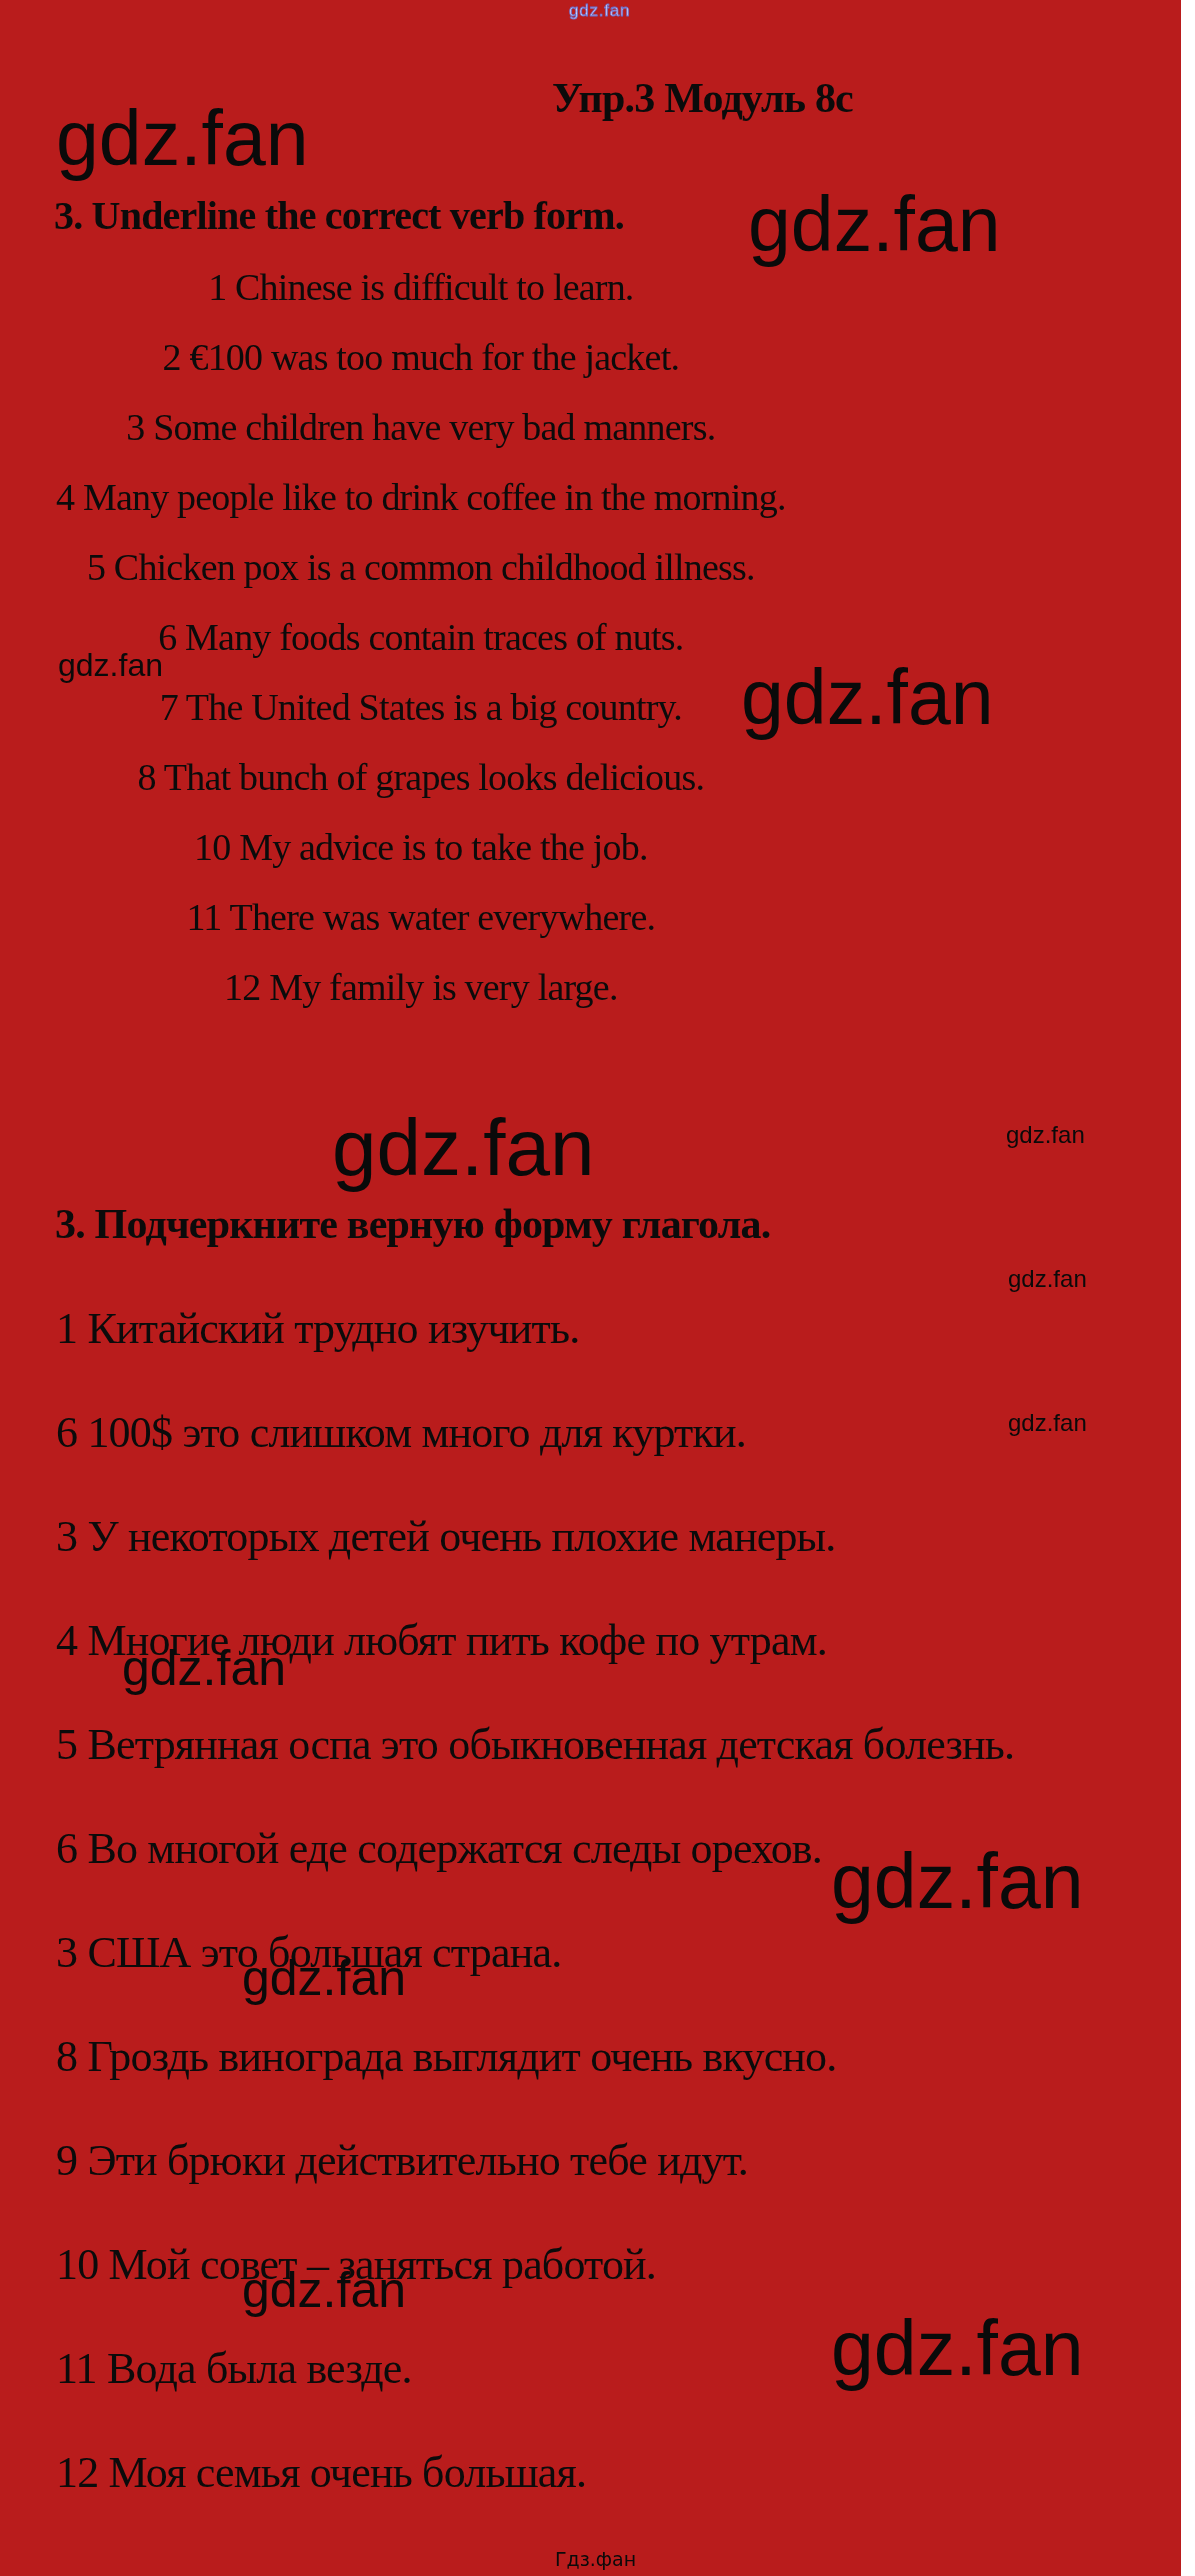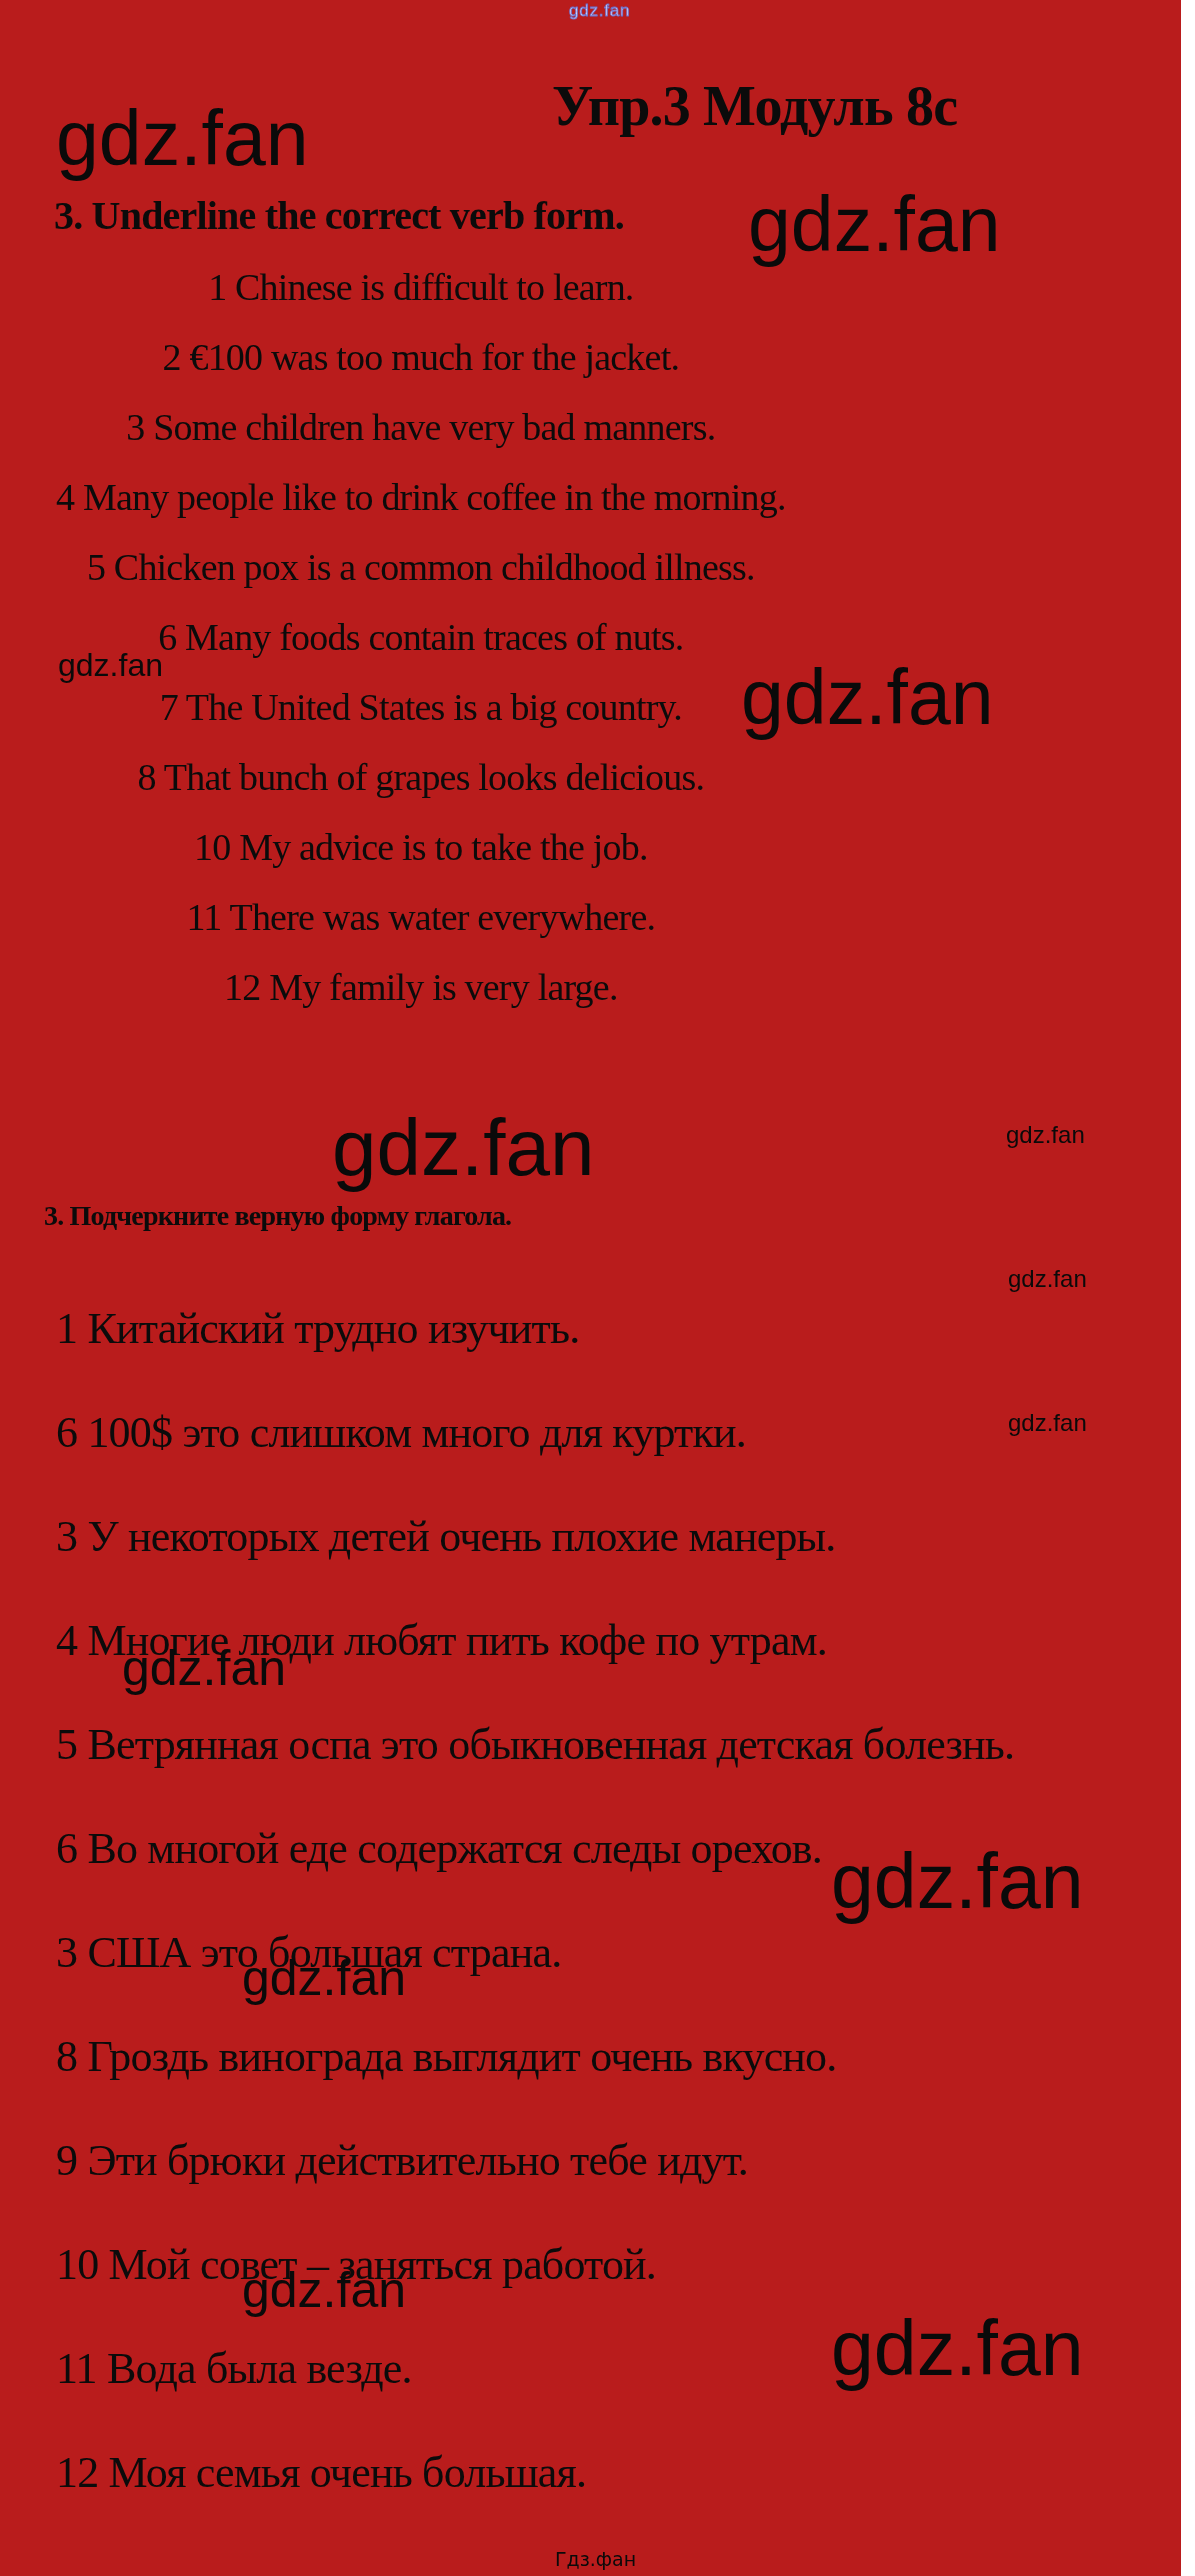--- a/index.html
+++ b/index.html
@@ -10,35 +10,35 @@
     background: #b91c1c;
     overflow: hidden;
     color: #0b0b0b;
   }
 
   .doc-header {
     position: absolute;
     top: 74px; left: 552px;
     font-family: "Liberation Serif", serif;
     font-weight: bold;
-    font-size: 56px;
+    font-size: 42px;
     letter-spacing: -0.8px;
     white-space: nowrap;
   }
 
   .task-heading {
     position: absolute;
     font-family: Liberation Serif, serif;
     font-weight: bold;
     font-size: 40px;
     letter-spacing: -0.8px;
     white-space: nowrap;
   }
   .task-heading.en { top: 192px; left: 54px; }
-  .task-heading.ru { top: 1200px; left: 44px; font-size: 28px; }
+  .task-heading.ru { top: 1200px; left: 55px; font-size: 42px; }
 
   .sentence-list {
     position: absolute;
     left: 56px;
     font-family: "Liberation Serif", serif;
     font-size: 38px;
     letter-spacing: -0.8px;
     white-space: nowrap;
   }
   .sentence-list.en { top: 252px; text-align: center; }

